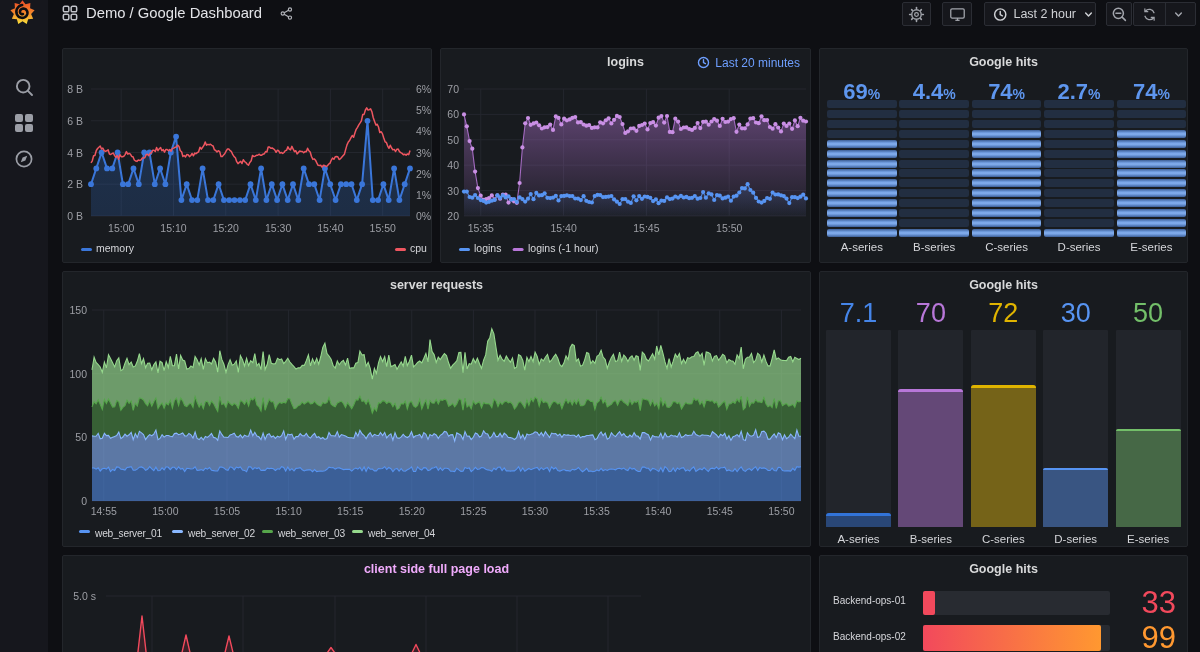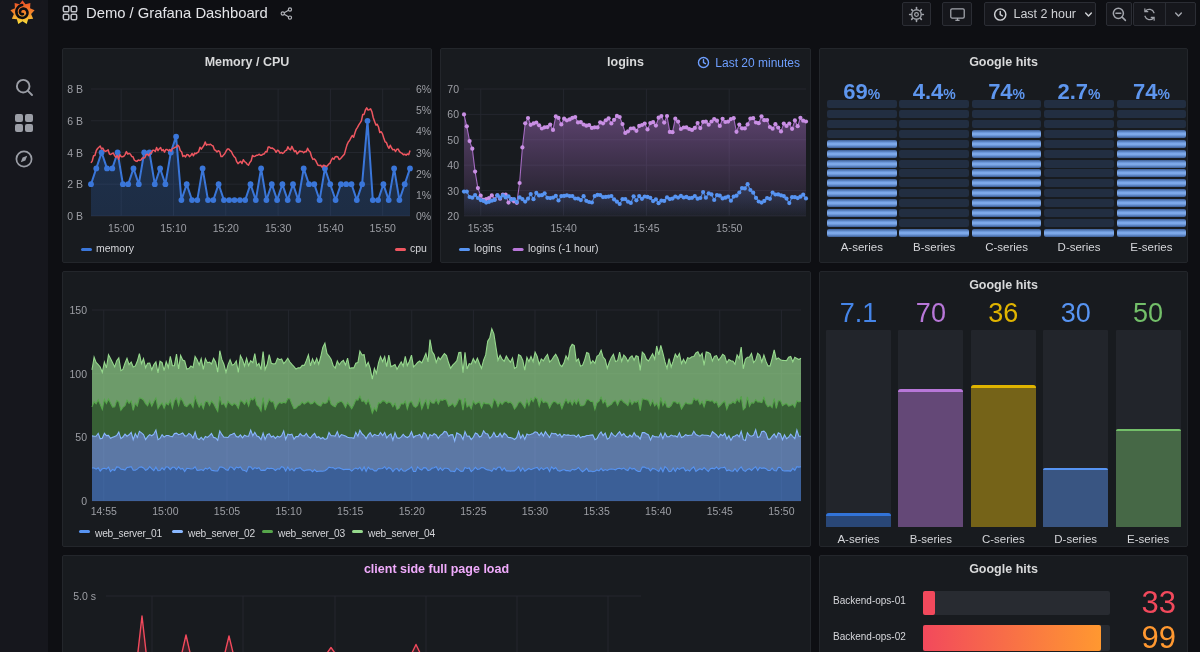--- a/index.html
+++ b/index.html
@@ -26,21 +26,21 @@
         <circle cx="10" cy="10" r="7.6"></circle>
         <path d="M13.2 6.8 L11.4 11.4 L6.8 13.2 L8.6 8.6 Z" fill="#9b9ea6" stroke="none"></path>
       </svg></div>
   </div>
 <div style="position:absolute;left:62px;top:5px;width:16px;height:16px"><svg width="16" height="16" viewBox="0 0 18 18" fill="none" stroke="#c0c2c8" stroke-width="1.7">
       <rect x="1.5" y="1.5" width="6.2" height="6.2" rx="1.6"></rect>
       <rect x="10.3" y="1.5" width="6.2" height="6.2" rx="1.6"></rect>
       <rect x="1.5" y="10.3" width="6.2" height="6.2" rx="1.6"></rect>
       <rect x="10.3" y="10.3" width="6.2" height="6.2" rx="1.6"></rect>
     </svg></div>
-<div style="position:absolute;left:86px;top:0;height:27px;line-height:27px;font-size:14.8px;font-weight:500;color:#e3e4e8">Demo / Grafana Dashboard</div>
+<div style="position:absolute;left:86px;top:0;height:27px;line-height:27px;font-size:14.8px;font-weight:500;color:#e3e4e8">Demo / Google Dashboard</div>
 <div style="position:absolute;left:279px;top:6px"><svg width="15" height="15" viewBox="0 0 24 24" fill="none" stroke="#b4b6bc" stroke-width="1.8">
       <circle cx="17.5" cy="5.5" r="2.6"></circle>
       <circle cx="6" cy="12" r="2.6"></circle>
       <circle cx="17.5" cy="18.5" r="2.6"></circle>
       <line x1="8.4" y1="10.7" x2="15.2" y2="6.8"></line>
       <line x1="8.4" y1="13.3" x2="15.2" y2="17.2"></line>
     </svg></div>
 <div class="btn" style="left:902px;width:29px">
     <svg width="17" height="17" viewBox="0 0 24 24" fill="none">
       <circle cx="12" cy="12" r="6.7" stroke="#a2a5ac" stroke-width="2"></circle>
@@ -88,21 +88,21 @@
       <path d="M4.6 2.8 L4.6 7.4 L9.2 7.4" stroke-width="1.9"></path>
       <path d="M19.4 21.2 L19.4 16.6 L14.8 16.6" stroke-width="1.9"></path>
     </svg>
     <span style="width:1px;height:100%;background:#2a2d34;margin-left:8px"></span>
     <span style="margin-left:6px;display:flex">
       <svg width="13" height="13" viewBox="0 0 16 16" fill="none" stroke="#a2a5ac" stroke-width="1.8" stroke-linecap="round" stroke-linejoin="round">
         <path d="M4.5 6.2 L8 9.8 L11.5 6.2"></path>
       </svg>
     </span>
   </div>
-<div style="position:absolute;left:62px;top:48px;width:370px;height:215px;background:#181b1f;border:1px solid #23262b;border-radius:2px;box-sizing:border-box;overflow:hidden"><div style="position:absolute;left:0;top:0;width:100%;height:27px;text-align:center;line-height:27px;font-size:12.5px;font-weight:600;color:#d8d9da">Memory / CPU</div><svg width="370" height="215">
+<div style="position:absolute;left:62px;top:48px;width:370px;height:215px;background:#181b1f;border:1px solid #23262b;border-radius:2px;box-sizing:border-box;overflow:hidden"><svg width="370" height="215">
       <defs>
         <linearGradient id="p1b" x1="0" y1="0" x2="0" y2="1">
           <stop offset="0" stop-color="#3274D9" stop-opacity="0.25"></stop>
           <stop offset="1" stop-color="#3274D9" stop-opacity="0.20"></stop>
         </linearGradient>
       </defs>
       <line x1="28.0" y1="167.0" x2="347.0" y2="167.0" stroke="#24272e"></line>
       <text x="20.0" y="171.0" text-anchor="end" font-size="10.5px" fill="#9d9fa5" font-weight="400" font-family="Liberation Sans, sans-serif">0 B</text>
       <line x1="28.0" y1="135.2" x2="347.0" y2="135.2" stroke="#24272e"></line>
       <text x="20.0" y="139.2" text-anchor="end" font-size="10.5px" fill="#9d9fa5" font-weight="400" font-family="Liberation Sans, sans-serif">2 B</text>
@@ -570,21 +570,21 @@
     <div style="position:absolute;left:296.6px;top:110.5px;width:69.6px;height:8.1px;border-radius:2px;background:linear-gradient(180deg,#3d5e95 0%,#6f9bdd 33%,#86b0ef 50%,#6f9bdd 67%,#3d5e95 100%);"></div>
     <div style="position:absolute;left:296.6px;top:120.3px;width:69.6px;height:8.1px;border-radius:2px;background:linear-gradient(180deg,#3d5e95 0%,#6f9bdd 33%,#86b0ef 50%,#6f9bdd 67%,#3d5e95 100%);"></div>
     <div style="position:absolute;left:296.6px;top:130.2px;width:69.6px;height:8.1px;border-radius:2px;background:linear-gradient(180deg,#3d5e95 0%,#6f9bdd 33%,#86b0ef 50%,#6f9bdd 67%,#3d5e95 100%);"></div>
     <div style="position:absolute;left:296.6px;top:140.0px;width:69.6px;height:8.1px;border-radius:2px;background:linear-gradient(180deg,#3d5e95 0%,#6f9bdd 33%,#86b0ef 50%,#6f9bdd 67%,#3d5e95 100%);"></div>
     <div style="position:absolute;left:296.6px;top:149.9px;width:69.6px;height:8.1px;border-radius:2px;background:linear-gradient(180deg,#3d5e95 0%,#6f9bdd 33%,#86b0ef 50%,#6f9bdd 67%,#3d5e95 100%);"></div>
     <div style="position:absolute;left:296.6px;top:159.8px;width:69.6px;height:8.1px;border-radius:2px;background:linear-gradient(180deg,#3d5e95 0%,#6f9bdd 33%,#86b0ef 50%,#6f9bdd 67%,#3d5e95 100%);"></div>
     <div style="position:absolute;left:296.6px;top:169.6px;width:69.6px;height:8.1px;border-radius:2px;background:linear-gradient(180deg,#3d5e95 0%,#6f9bdd 33%,#86b0ef 50%,#6f9bdd 67%,#3d5e95 100%);"></div>
     <div style="position:absolute;left:296.6px;top:179.5px;width:69.6px;height:8.1px;border-radius:2px;background:linear-gradient(180deg,#3d5e95 0%,#6f9bdd 33%,#86b0ef 50%,#6f9bdd 67%,#3d5e95 100%);"></div>
     <div style="position:absolute;left:296.6px;top:192px;width:69.6px;text-align:center;font-size:11.5px;color:#d5d6da;white-space:nowrap">E-series</div>
   </div>
-<div style="position:absolute;left:62px;top:271px;width:749px;height:276px;background:#181b1f;border:1px solid #23262b;border-radius:2px;box-sizing:border-box;overflow:hidden"><svg width="749" height="276">
+<div style="position:absolute;left:62px;top:271px;width:749px;height:276px;background:#181b1f;border:1px solid #23262b;border-radius:2px;box-sizing:border-box;overflow:hidden"><div style="position:absolute;left:0;top:0;width:100%;height:27px;text-align:center;line-height:27px;font-size:12.5px;font-weight:600;color:#d8d9da">server requests</div><svg width="749" height="276">
       <line x1="29.0" y1="229.0" x2="738.0" y2="229.0" stroke="#24272e"></line>
       <text x="24.0" y="233.0" text-anchor="end" font-size="10.5px" fill="#9d9fa5" font-weight="400" font-family="Liberation Sans, sans-serif">0</text>
       <line x1="29.0" y1="165.3" x2="738.0" y2="165.3" stroke="#24272e"></line>
       <text x="24.0" y="169.3" text-anchor="end" font-size="10.5px" fill="#9d9fa5" font-weight="400" font-family="Liberation Sans, sans-serif">50</text>
       <line x1="29.0" y1="101.7" x2="738.0" y2="101.7" stroke="#24272e"></line>
       <text x="24.0" y="105.7" text-anchor="end" font-size="10.5px" fill="#9d9fa5" font-weight="400" font-family="Liberation Sans, sans-serif">100</text>
       <line x1="29.0" y1="38.0" x2="738.0" y2="38.0" stroke="#24272e"></line>
       <text x="24.0" y="42.0" text-anchor="end" font-size="10.5px" fill="#9d9fa5" font-weight="400" font-family="Liberation Sans, sans-serif">150</text>
       <line x1="40.8" y1="38.0" x2="40.8" y2="229.0" stroke="#24272e"></line>
       <text x="40.8" y="243.0" text-anchor="middle" font-size="10.5px" fill="#9d9fa5" font-weight="400" font-family="Liberation Sans, sans-serif">14:55</text>
@@ -632,21 +632,21 @@
     <div style="position:absolute;left:6.0px;top:26px;width:65.0px;text-align:center;font-size:27px;font-weight:500;color:#4585e8">7.1</div>
     <div style="position:absolute;left:6.0px;top:58.0px;width:65.0px;height:197.0px;background:#22252b;border-radius:1px"></div>
     <div style="position:absolute;left:6.0px;top:241.0px;width:65.0px;height:14.0px;background:#3274D9;opacity:0.44;border-radius:3px 3px 0 0"></div>
     <div style="position:absolute;left:6.0px;top:241.0px;width:65.0px;height:2.5px;background:#3274D9;border-radius:3px 3px 0 0"></div>
     <div style="position:absolute;left:6.0px;top:261px;width:65.0px;text-align:center;font-size:11.5px;color:#d5d6da;white-space:nowrap">A-series</div>
     <div style="position:absolute;left:78.4px;top:26px;width:65.0px;text-align:center;font-size:27px;font-weight:500;color:#B877D9">70</div>
     <div style="position:absolute;left:78.4px;top:58.0px;width:65.0px;height:197.0px;background:#22252b;border-radius:1px"></div>
     <div style="position:absolute;left:78.4px;top:117.1px;width:65.0px;height:137.9px;background:#B877D9;opacity:0.44;border-radius:3px 3px 0 0"></div>
     <div style="position:absolute;left:78.4px;top:117.1px;width:65.0px;height:2.5px;background:#B877D9;border-radius:3px 3px 0 0"></div>
     <div style="position:absolute;left:78.4px;top:261px;width:65.0px;text-align:center;font-size:11.5px;color:#d5d6da;white-space:nowrap">B-series</div>
-    <div style="position:absolute;left:150.8px;top:26px;width:65.0px;text-align:center;font-size:27px;font-weight:500;color:#E0B400">36</div>
+    <div style="position:absolute;left:150.8px;top:26px;width:65.0px;text-align:center;font-size:27px;font-weight:500;color:#E0B400">72</div>
     <div style="position:absolute;left:150.8px;top:58.0px;width:65.0px;height:197.0px;background:#22252b;border-radius:1px"></div>
     <div style="position:absolute;left:150.8px;top:113.2px;width:65.0px;height:141.8px;background:#E0B400;opacity:0.44;border-radius:3px 3px 0 0"></div>
     <div style="position:absolute;left:150.8px;top:113.2px;width:65.0px;height:2.5px;background:#E0B400;border-radius:3px 3px 0 0"></div>
     <div style="position:absolute;left:150.8px;top:261px;width:65.0px;text-align:center;font-size:11.5px;color:#d5d6da;white-space:nowrap">C-series</div>
     <div style="position:absolute;left:223.2px;top:26px;width:65.0px;text-align:center;font-size:27px;font-weight:500;color:#5794F2">30</div>
     <div style="position:absolute;left:223.2px;top:58.0px;width:65.0px;height:197.0px;background:#22252b;border-radius:1px"></div>
     <div style="position:absolute;left:223.2px;top:195.9px;width:65.0px;height:59.1px;background:#5794F2;opacity:0.44;border-radius:3px 3px 0 0"></div>
     <div style="position:absolute;left:223.2px;top:195.9px;width:65.0px;height:2.5px;background:#5794F2;border-radius:3px 3px 0 0"></div>
     <div style="position:absolute;left:223.2px;top:261px;width:65.0px;text-align:center;font-size:11.5px;color:#d5d6da;white-space:nowrap">D-series</div>
     <div style="position:absolute;left:295.6px;top:26px;width:65.0px;text-align:center;font-size:27px;font-weight:500;color:#73BF69">50</div>

